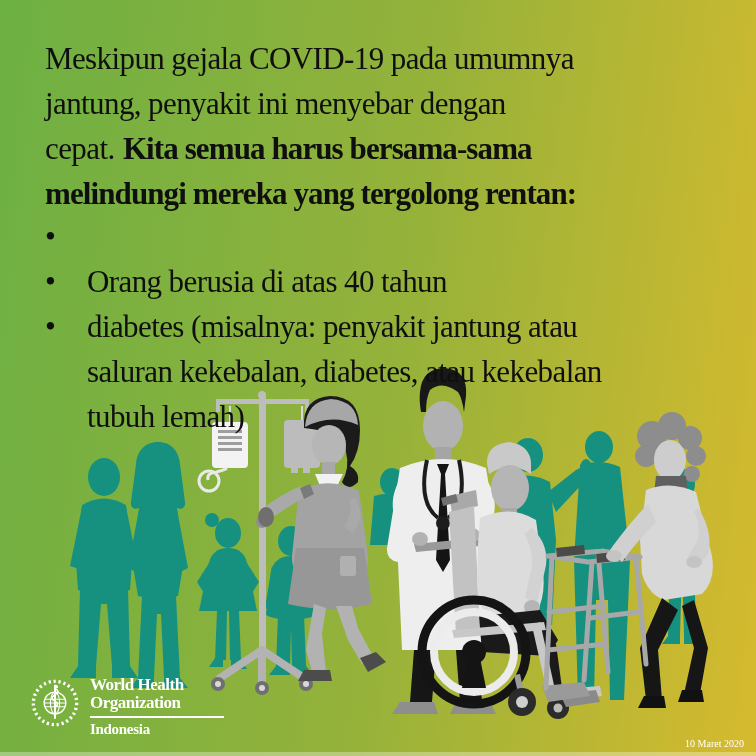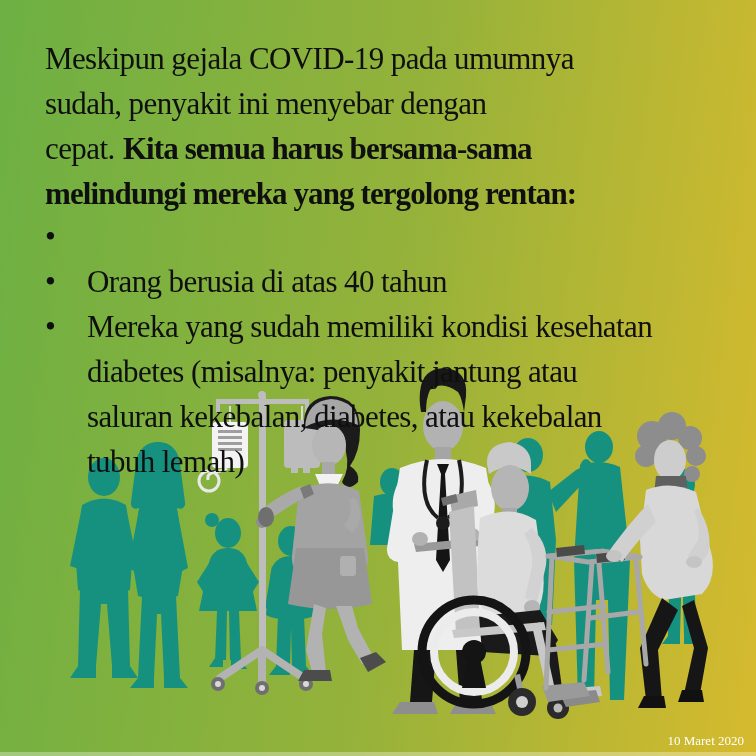--- a/index.html
+++ b/index.html
@@ -15,49 +15,48 @@
   .bullets{position:absolute;left:45px;top:214px;color:#0f0f0f;font-size:31px;line-height:45px;letter-spacing:-0.6px;z-index:3;}
   .bullet-row{display:flex;}
   .dot{width:42px;flex:none;}
   .btext div{white-space:nowrap;}
   .illustration{position:absolute;left:0;top:366px;width:756px;height:390px;z-index:1;}
   .who-logo{position:absolute;left:30px;bottom:18px;display:flex;gap:10px;align-items:flex-start;color:#fff;z-index:4;}
   .who-emblem{width:50px;height:50px;flex:none;margin-top:2px;}
   .who-name{font-size:17px;font-weight:bold;line-height:18px;letter-spacing:-0.5px;}
   .who-line{width:134px;height:2px;background:#fff;margin:4px 0 3px;}
   .who-region{font-size:15px;font-weight:bold;letter-spacing:-0.3px;}
-  .date{position:absolute;right:12px;bottom:7px;color:#fff;font-size:13px;z-index:4;}
+  .date{position:absolute;right:12px;bottom:7px;color:#fff;font-size:10px;z-index:4;}
   .bottom-strip{position:absolute;left:0;bottom:0;width:756px;height:4px;background:rgba(255,255,255,0.32);z-index:5;}
 </style>
 </head>
 <body>
 
 <div class="poster">
 
   <div class="headline">
     <div class="hl">Meskipun gejala COVID-19 pada umumnya</div>
-    <div class="hl">sudah, penyakit ini menyebar dengan</div>
+    <div class="hl">jantung, penyakit ini menyebar dengan</div>
     <div class="hl"><span class="reg-seg">cepat.</span><span class="b">Kita semua harus bersama-sama</span></div>
     <div class="hl b">melindungi mereka yang tergolong rentan:</div>
   </div>
 
   <div class="bullets">
     <div class="bullet-row">
       <span class="dot">•</span>
     </div>
     <div class="bullet-row">
       <span class="dot">•</span>
       <div class="btext">
           <div>Orang berusia di atas 40 tahun</div>
         </div>
     </div>
     <div class="bullet-row">
       <span class="dot">•</span>
       <div class="btext">
-        <div>Mereka yang sudah memiliki kondisi kesehatan</div>
         <div>diabetes (misalnya: penyakit jantung atau</div>
         <div>saluran kekebalan, diabetes, atau kekebalan</div>
         <div>tubuh lemah)</div>
       </div>
     </div>
   </div>
 
   <svg class="illustration" viewBox="0 366 756 390" aria-hidden="true">
 
     <g fill="#17917f">
@@ -245,17 +244,34 @@
       </g>
       <path d="M556,548 L584,545 L585,554 L557,557 Z" fill="#4a4a4a"></path>
       <path d="M596,554 L624,551 L625,560 L597,563 Z" fill="#4a4a4a"></path>
       <path d="M648,504 C634,518 620,536 610,550 L622,562 C632,548 646,532 656,522 Z" fill="#d0d0d0"></path>
       <path d="M698,508 C708,522 712,540 708,554 L698,566 L688,556 L698,540 C700,530 698,518 694,512 Z" fill="#d0d0d0"></path>
       <ellipse cx="614" cy="556" rx="8" ry="6" fill="#c4c4c4"></ellipse>
       <ellipse cx="694" cy="562" rx="8" ry="6" fill="#c4c4c4"></ellipse>
     </g>
   </svg>
 
+  <div class="who-logo">
+    <svg class="who-emblem" viewBox="-30 -30 60 60" aria-hidden="true">
+      <circle r="26" fill="none" stroke="#ffffff" stroke-width="4" stroke-dasharray="2.6 3.4"></circle>
+      <circle r="13" fill="none" stroke="#ffffff" stroke-width="1.6"></circle>
+      <path d="M-12,-4.5 H12 M-13,0 H13 M-12,4.5 H12" stroke="#ffffff" stroke-width="1.3"></path>
+      <ellipse rx="5.5" ry="13" fill="none" stroke="#ffffff" stroke-width="1.3"></ellipse>
+      <line x1="0" y1="-22" x2="0" y2="19" stroke="#ffffff" stroke-width="2.4"></line>
+      <path d="M0,-17 q7,3 0,7 q-7,4 0,8 q6,3 0,7" fill="none" stroke="#ffffff" stroke-width="2"></path>
+      <circle cx="1.5" cy="-19.5" r="2.2" fill="#ffffff"></circle>
+    </svg>
+    <div class="who-text">
+      <div class="who-name">World Health</div>
+      <div class="who-name">Organization</div>
+      <div class="who-line"></div>
+      <div class="who-region">Indonesia</div>
+    </div>
+  </div>
 
   <div class="date">10 Maret 2020</div>
 
   <div class="bottom-strip"></div>
 </div>
 
 </body></html>

